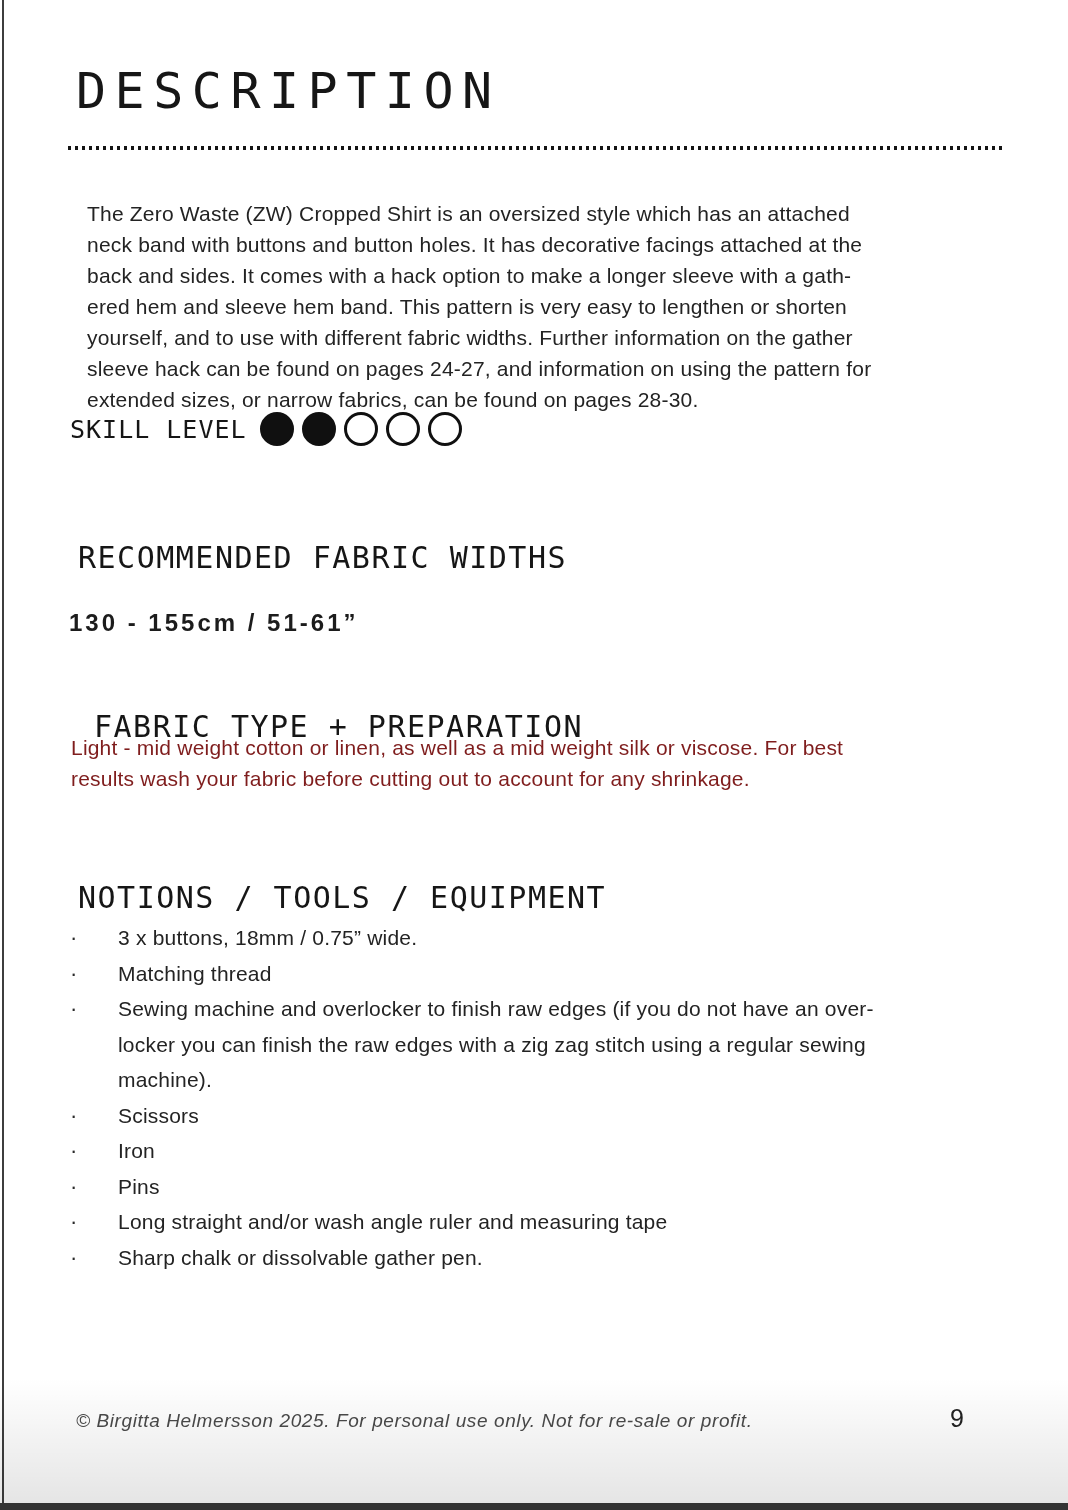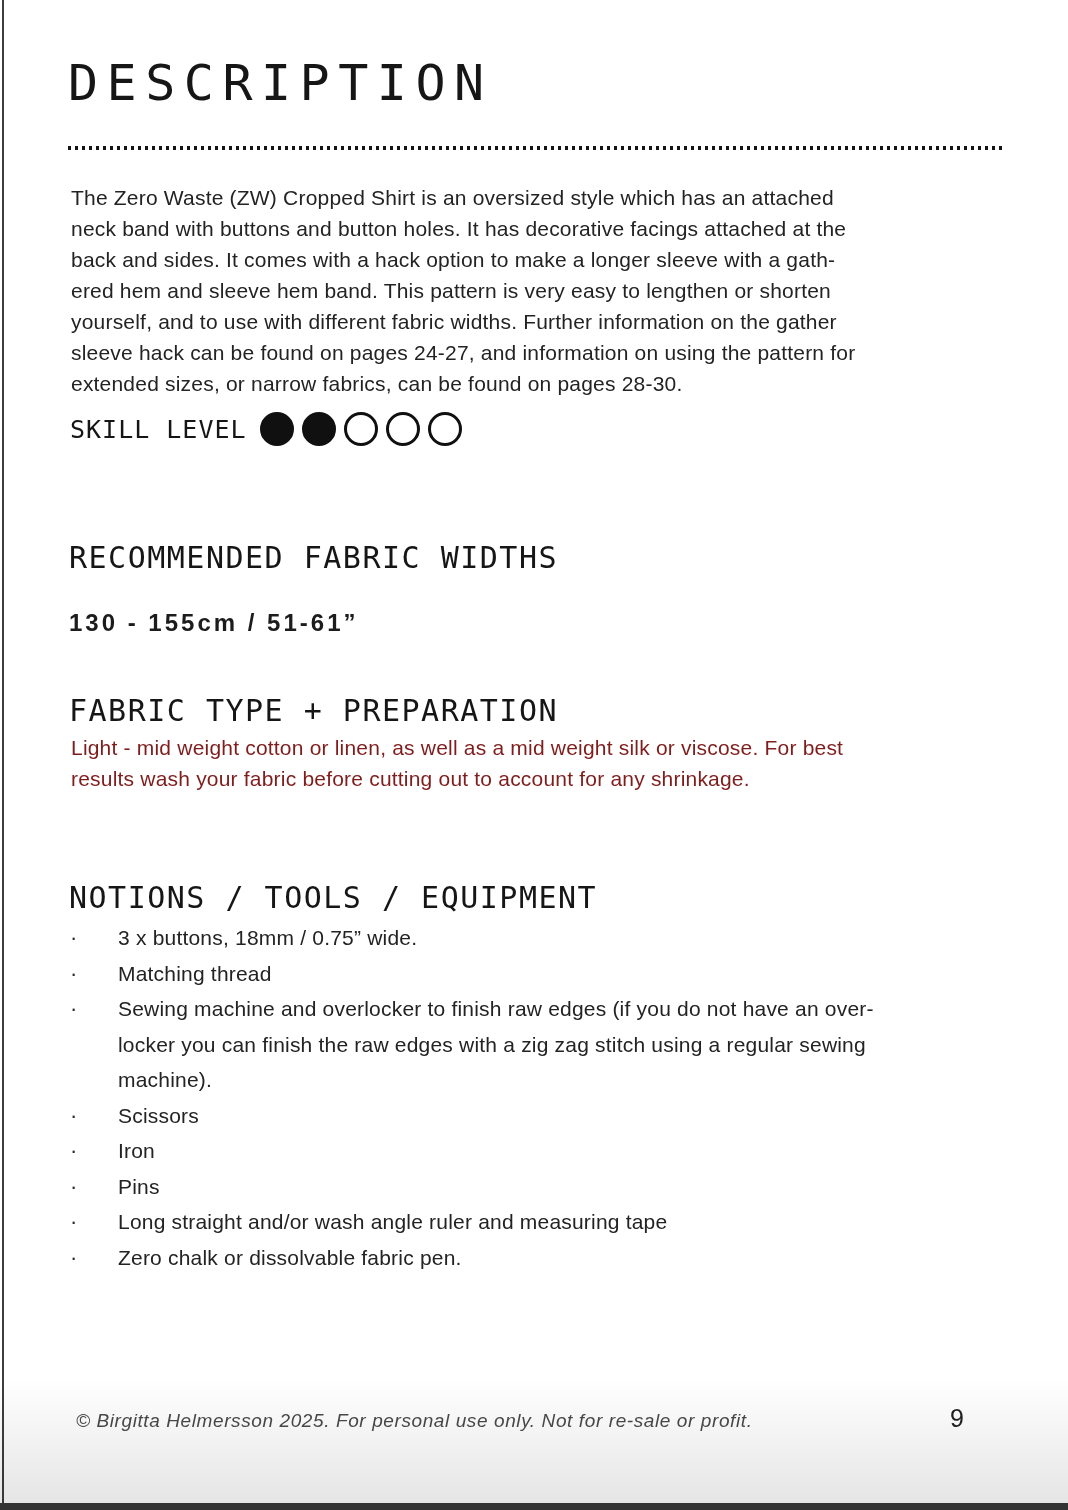--- a/index.html
+++ b/index.html
@@ -83,21 +83,21 @@
     width: 28px; height: 28px;
     border: 3.5px solid #101010;
     border-radius: 50%;
     background: #ffffff;
     display: inline-block;
   }
   .dot.filled { background: #101010; }
 
   .section-heading {
     position: absolute;
-    left: 69px;
+    left: 78px;
     font-size: 30px;
     letter-spacing: 1.5px;
     white-space: nowrap;
   }
   .h-widths  { top: 540px; }
   .h-fabric  { top: 693px; }
   .h-notions { top: 880px; }
 
   .widths-value {
     position: absolute;
@@ -159,25 +159,25 @@
     color: #222222;
   }
 </style>
 </head>
 <body>
 
 <div class="page">
 
   <div class="edge-left"></div>
 
-  <h1 class="page-title mono-heading" style="margin:0;">DESCRIPTION</h1>
+  <h1 class="page-title mono-heading" style="margin:8px;">DESCRIPTION</h1>
 
   <div class="dotted-divider"></div>
 
-  <p class="intro-paragraph" style="margin:0;">The Zero Waste (ZW) Cropped Shirt is an oversized style which has an attached
+  <p class="intro-paragraph" style="margin:16px;">The Zero Waste (ZW) Cropped Shirt is an oversized style which has an attached
 neck band with buttons and button holes. It has decorative facings attached at the
 back and sides. It comes with a hack option to make a longer sleeve with a gath-
 ered hem and sleeve hem band. This pattern is very easy to lengthen or shorten
 yourself, and to use with different fabric widths. Further information on the gather
 sleeve hack can be found on pages 24-27, and information on using the pattern for
 extended sizes, or narrow fabrics, can be found on pages 28-30.</p>
 
   <div class="skill-row">
     <span class="skill-label mono-heading">SKILL LEVEL</span>
     <span class="skill-dots">
@@ -185,21 +185,21 @@
         <span class="dot filled"></span>
         <span class="dot"></span>
         <span class="dot"></span>
         <span class="dot"></span>
       </span>
   </div>
 
   <h2 class="section-heading mono-heading h-widths" style="margin:0;">RECOMMENDED FABRIC WIDTHS</h2>
   <div class="widths-value">130 - 155cm / 51-61”</div>
 
-  <h2 class="section-heading mono-heading h-fabric" style="margin:0;">FABRIC TYPE + PREPARATION</h2>
+  <h2 class="section-heading mono-heading h-fabric" style="margin:16px;">FABRIC TYPE + PREPARATION</h2>
   <p class="fabric-body" style="margin:0;">Light - mid weight cotton or linen, as well as a mid weight silk or viscose. For best
 results wash your fabric before cutting out to account for any shrinkage.</p>
 
   <h2 class="section-heading mono-heading h-notions" style="margin:0;">NOTIONS / TOOLS / EQUIPMENT</h2>
 
   <ul class="notions-list">
       <li>
       <span class="marker">·</span>
       <span class="txt">3 x buttons, 18mm / 0.75” wide.</span>
     </li>
@@ -224,21 +224,21 @@
       <li>
       <span class="marker">·</span>
       <span class="txt">Pins</span>
     </li>
       <li>
       <span class="marker">·</span>
       <span class="txt">Long straight and/or wash angle ruler and measuring tape</span>
     </li>
       <li>
       <span class="marker">·</span>
-      <span class="txt">Zero chalk or dissolvable fabric pen.</span>
+      <span class="txt">Sharp chalk or dissolvable gather pen.</span>
     </li>
     </ul>
 
   <div class="footer-copyright">© Birgitta Helmersson 2025. For personal use only. Not for re-sale or profit.</div>
   <div class="page-number">9</div>
 
   <div class="bottom-gradient"></div>
   <div class="bottom-bar"></div>
 
 </div>

